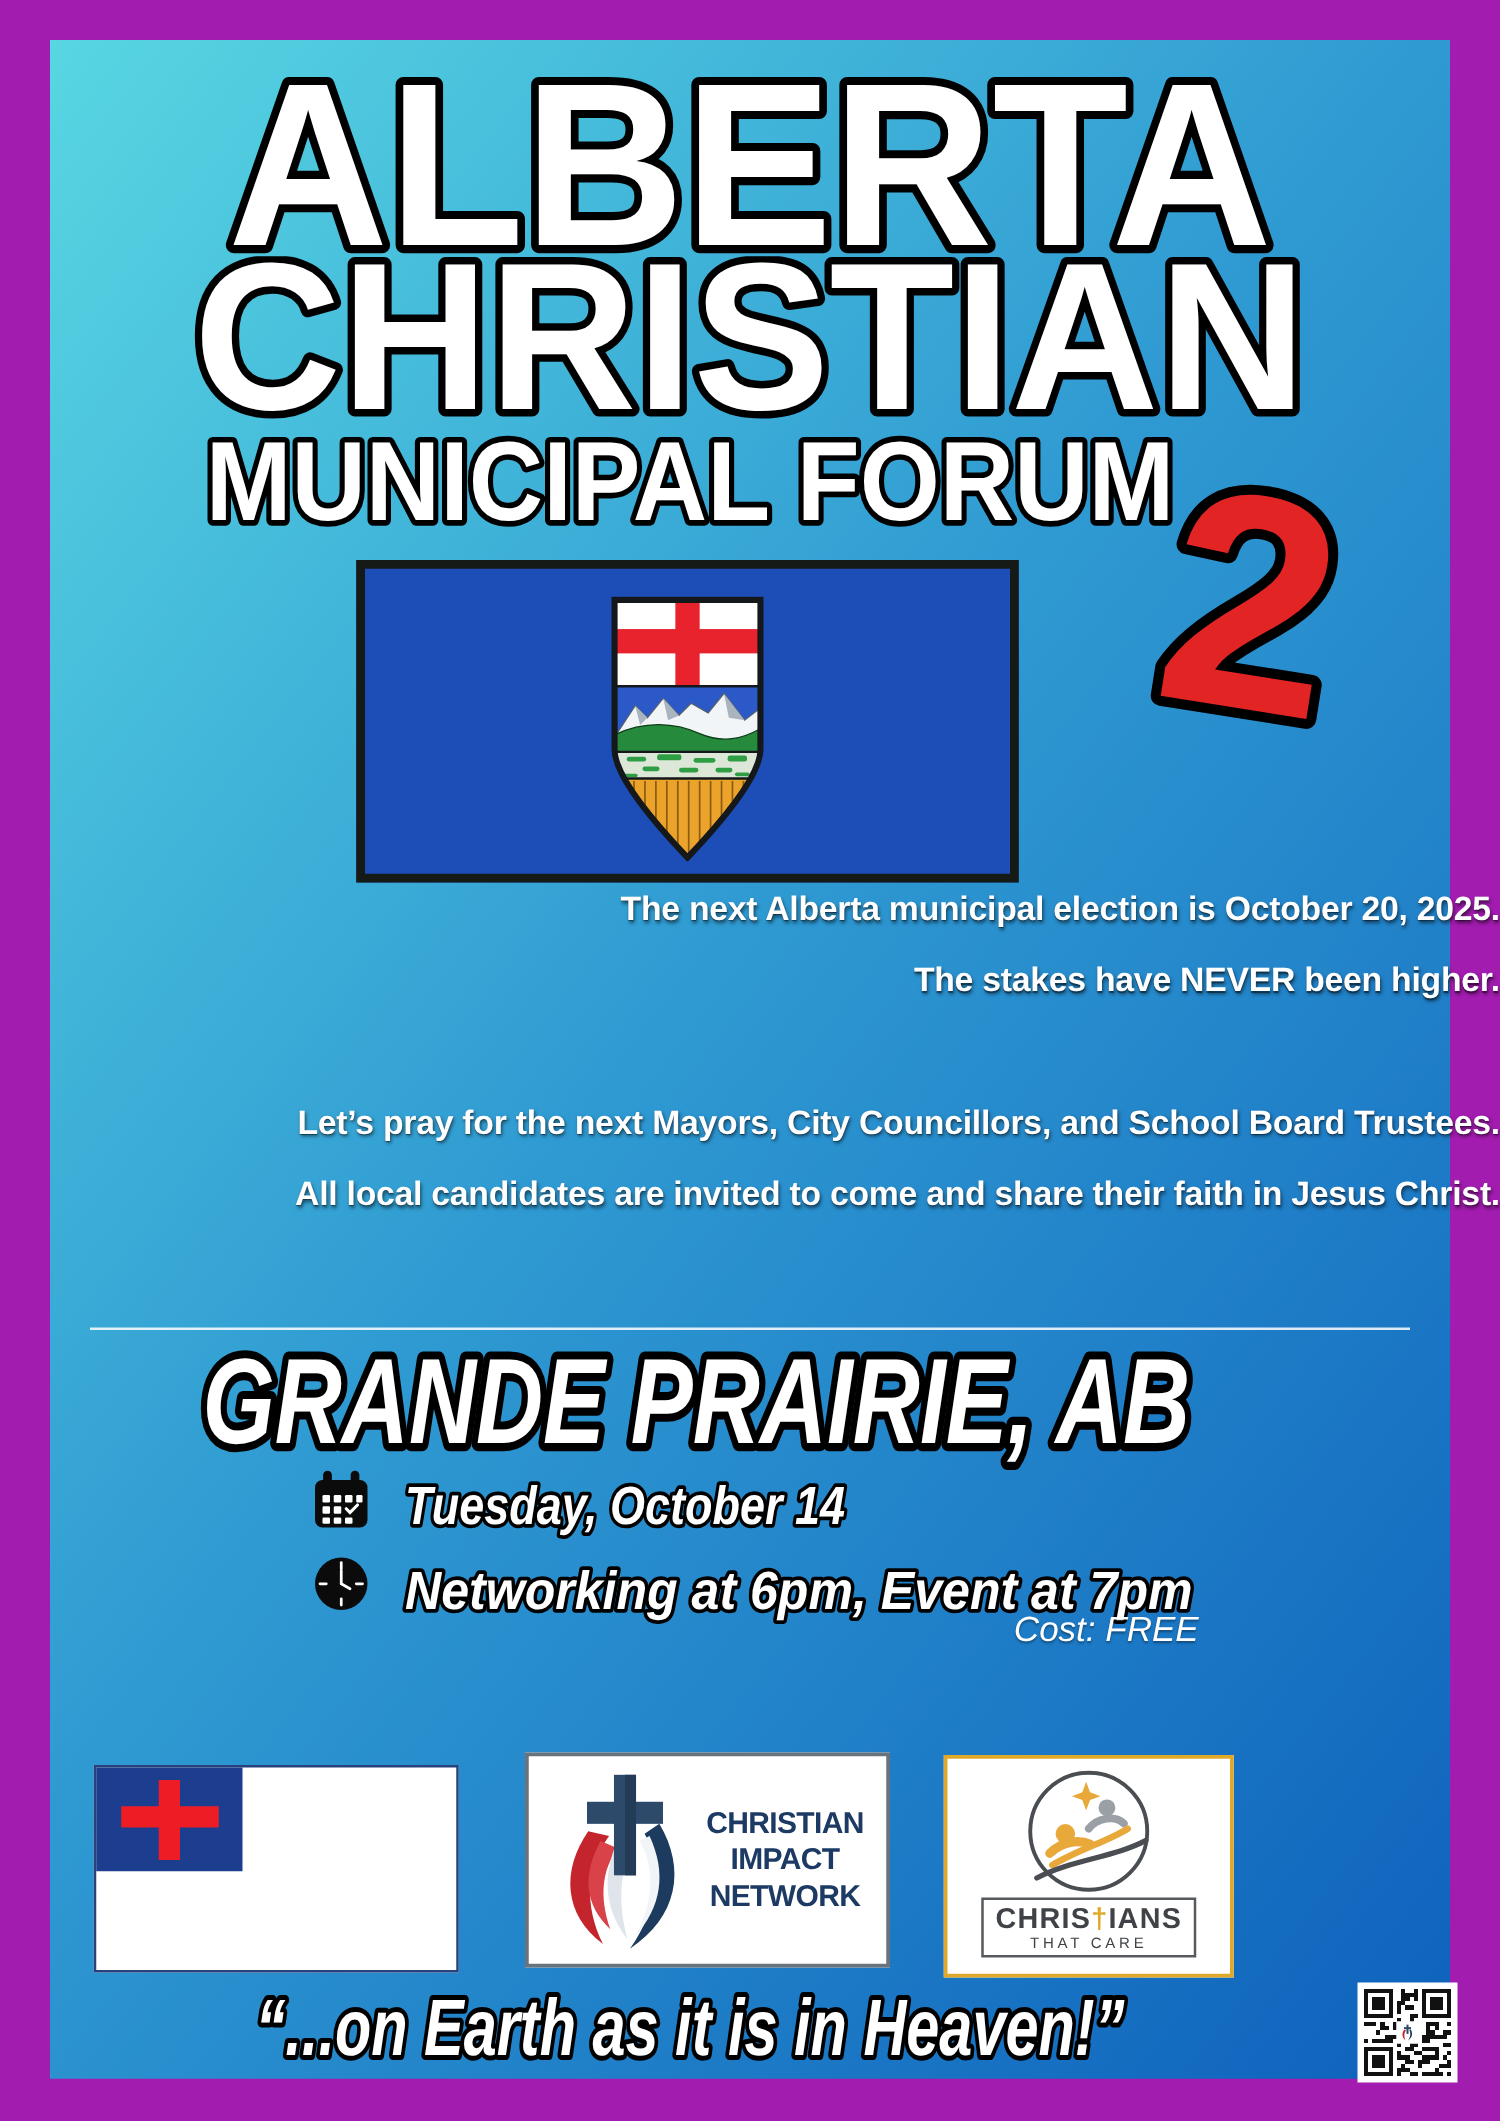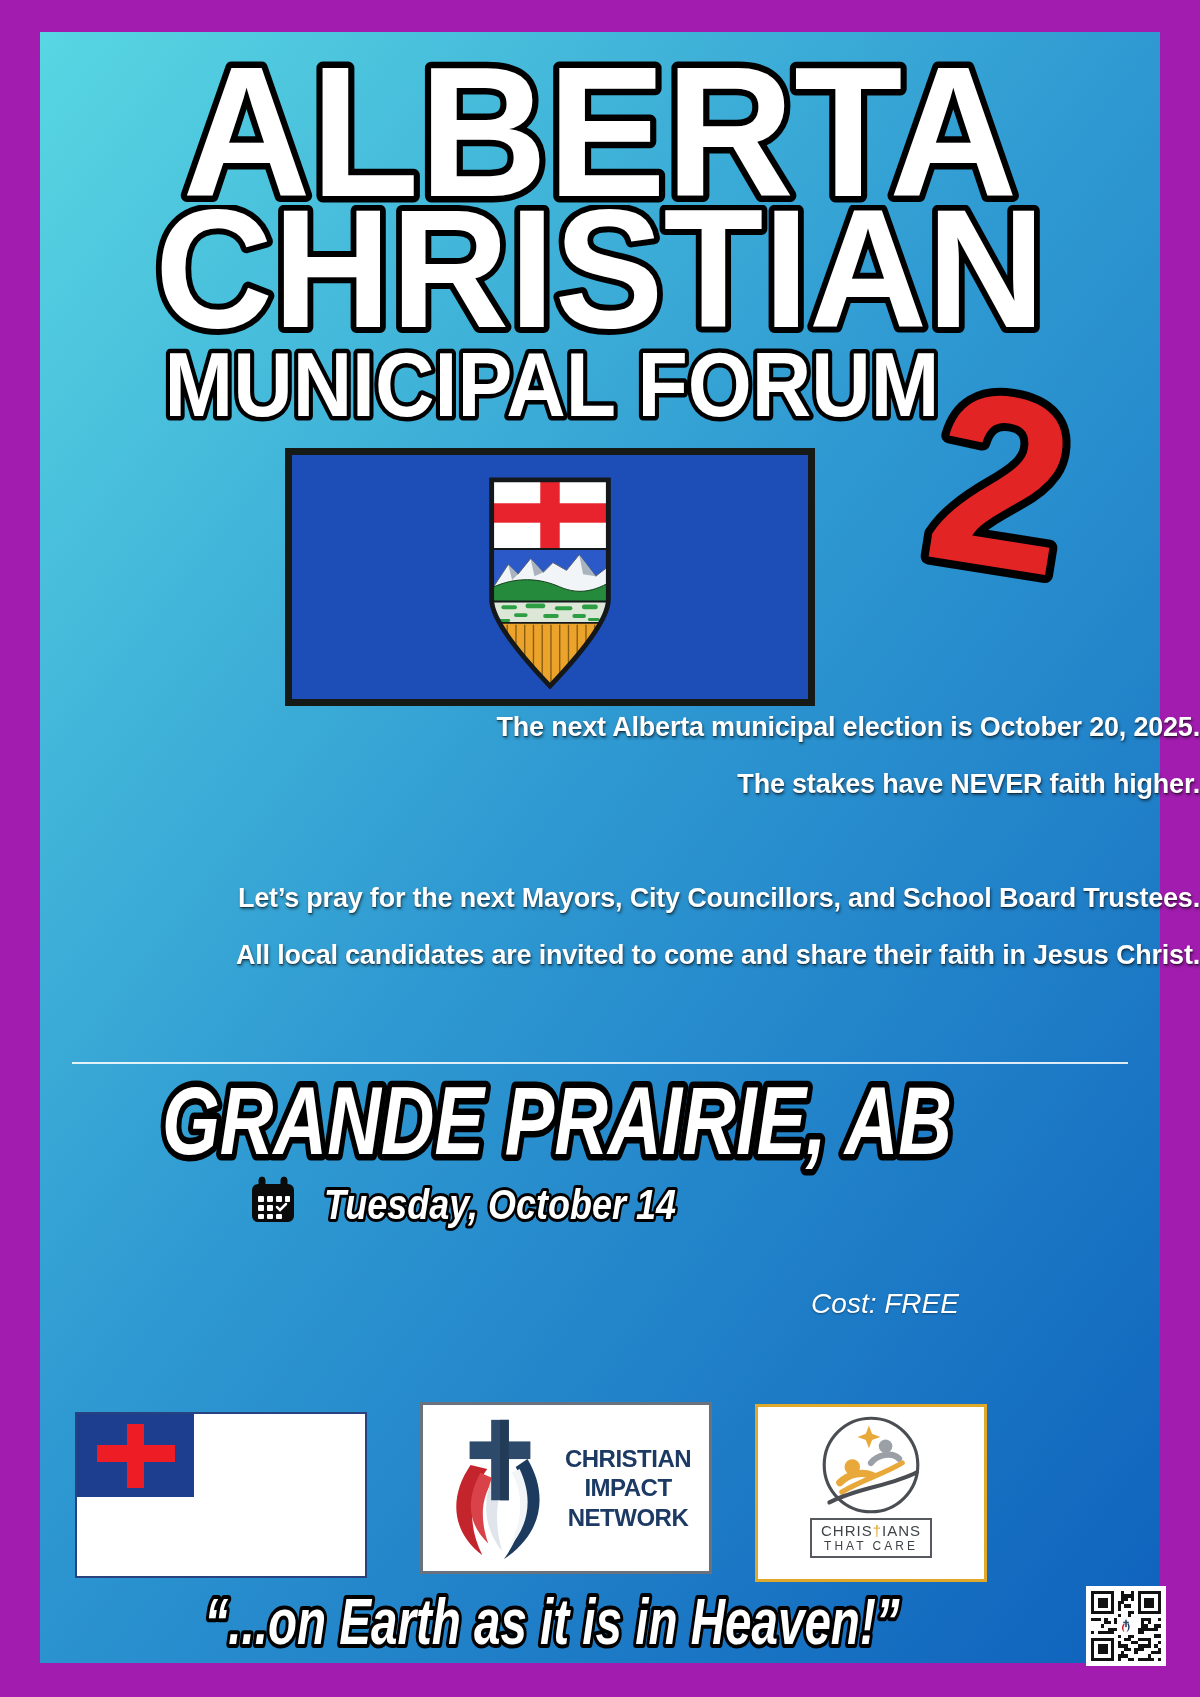--- a/index.html
+++ b/index.html
@@ -30,21 +30,21 @@
   .flagbox{left:75px;top:1412px;width:292px;height:166px;border:2px solid #27427e;}
   .canton{position:absolute;left:0;top:0;width:117px;height:83px;background:#1d3e8f;}
   .cross-v{position:absolute;left:50px;top:10px;width:17px;height:64px;background:#ee1c25;}
   .cross-h{position:absolute;left:20px;top:31px;width:78px;height:17px;background:#ee1c25;}
   .cinbox{left:420px;top:1402px;width:292px;height:172px;border:3px solid #6a737d;
           display:flex;align-items:center;justify-content:center;gap:6px;padding:4px;}
   .cin-text{color:#1c3a63;font-weight:bold;font-size:24px;line-height:1.22;text-align:center;letter-spacing:-0.5px;}
   .ctcbox{left:755px;top:1404px;width:232px;height:178px;border:3px solid var(--gold,#e0a92a);
           display:flex;flex-direction:column;align-items:center;padding-top:6px;}
   .ctc-textbox{margin-top:1px;border:2px solid #565a5e;padding:3px 9px 4px;text-align:center;}
-  .ctc-name{font-size:15px;font-weight:400;color:#3f4347;letter-spacing:1px;line-height:1;}
+  .ctc-name{font-size:23px;font-weight:700;color:#3f4347;letter-spacing:1px;line-height:1;}
   .ctc-name .gold-cross{color:var(--gold,#e0a92a);}
   .ctc-tag{font-size:12px;font-weight:normal;color:#3f4347;letter-spacing:3px;margin-top:2px;line-height:1;}
   
   .qr-wrap{position:absolute;left:1086px;top:1586px;width:80px;height:80px;background:#fff;
            padding:0;z-index:5;}
   .qr-wrap svg.qr{position:absolute;left:5px;top:5px;}
   .qr-logo{position:absolute;left:31px;top:31px;width:18px;height:18px;background:#fff;
            display:flex;align-items:center;justify-content:center;}
 </style>
 </head>
@@ -112,21 +112,21 @@
           <line x1="0" y1="74" x2="130" y2="74"></line>
             <line x1="0" y1="128" x2="130" y2="128"></line>
           <line x1="0" y1="150" x2="130" y2="150"></line>
         </g>
       </g>
       <path d="M5,3 H125 V126 Q125,152 65,215 Q5,152 5,126 Z" fill="none" stroke="#14181a" stroke-width="5"></path>
     </svg>
   </div>
 
   <div class="body-line l0">The next Alberta municipal election is October 20, 2025.</div>
-  <div class="body-line l1">The stakes have NEVER faith higher.</div>
+  <div class="body-line l1">The stakes have NEVER been higher.</div>
   <div class="body-line l3">Let’s pray for the next Mayors, City Councillors, and School Board Trustees.</div>
   <div class="body-line l4">All local candidates are invited to come and share their faith in Jesus Christ.</div>
 
   <div class="divider"></div>
 
   <svg class="abs" style="left:0;top:1064px" width="1200" height="115">
     <text x="557" y="90" text-anchor="middle" font-size="97" font-weight="bold" font-style="italic" fill="#fff" stroke="#000" stroke-width="13" paint-order="stroke" stroke-linejoin="round" textLength="790" lengthAdjust="spacingAndGlyphs">GRANDE PRAIRIE, AB</text>
   </svg>
 
   <div class="drow r0">
@@ -147,20 +147,38 @@
         <rect x="26" y="38" width="6" height="5" rx="1"></rect>
       </g>
       <path d="M27,31 l3,3 l6,-6" stroke="#fff" stroke-width="2.5" fill="none" stroke-linecap="round"></path>
     </svg>
       </span>
     <svg width="690" height="58">
       <text x="6" y="43" font-size="43" font-weight="bold" font-style="italic" fill="#fff" stroke="#000" stroke-width="6" paint-order="stroke" stroke-linejoin="round" textLength="352" lengthAdjust="spacingAndGlyphs">Tuesday, October 14</text>
     </svg>
   </div>
 
+  <div class="drow r1">
+    <span class="icon-slot">
+        <svg width="46" height="46" viewBox="0 0 46 46">
+      <circle cx="23" cy="23" r="21" fill="#0b0b0b"></circle>
+      <g stroke="#fff" stroke-width="2.2" stroke-linecap="round">
+        <line x1="23" y1="6" x2="23" y2="11"></line>
+            <line x1="23" y1="35" x2="23" y2="40"></line>
+        <line x1="6" y1="23" x2="11" y2="23"></line>
+            <line x1="35" y1="23" x2="40" y2="23"></line>
+        <line x1="23" y1="23" x2="23" y2="12.5"></line>
+            <line x1="23" y1="23" x2="30" y2="27"></line>
+      </g>
+    </svg>
+      </span>
+    <svg width="690" height="58">
+      <text x="6" y="43" font-size="43" font-weight="bold" font-style="italic" fill="#fff" stroke="#000" stroke-width="6" paint-order="stroke" stroke-linejoin="round" textLength="630" lengthAdjust="spacingAndGlyphs">Networking at 6pm, Event at 7pm</text>
+    </svg>
+  </div>
 
 
   <div class="cost">Cost: FREE</div>
 
   <div class="logo-box flagbox">
     <div class="canton">
       <div class="cross-v"></div>
       <div class="cross-h"></div>
     </div>
   </div>

